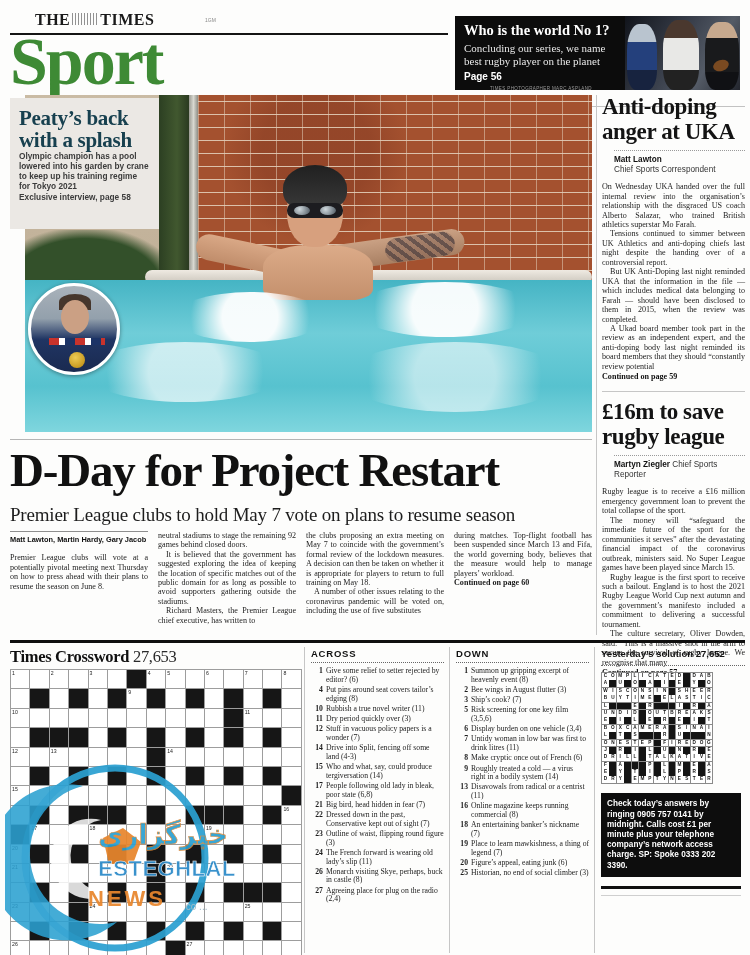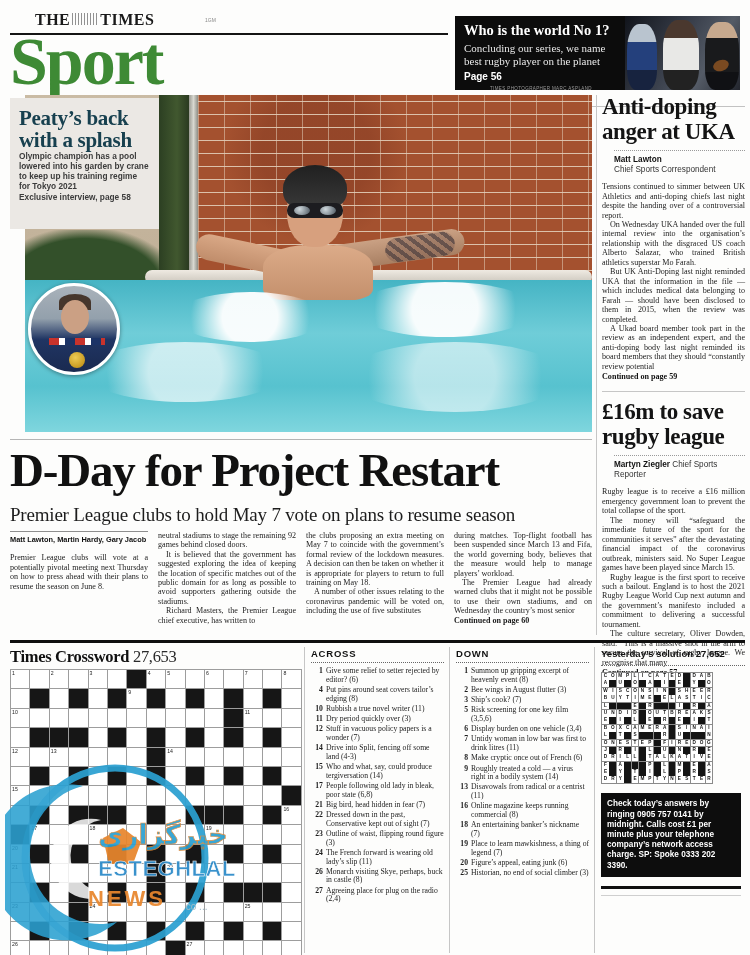--- a/index.html
+++ b/index.html
@@ -207,22 +207,22 @@
     <div class="in-stripe"></div>
     <div class="in-medal"></div>
   </div>
 
   <div class="vrule"></div>
   <div class="rightcol">
     <div>
       <div class="r-head">Anti-doping anger at UKA</div>
       <div class="r-byline"><b>Matt Lawton</b><br><span>Chief Sports Correspondent</span></div>
       <div class="r-body">
+          <p>On Wednesday UKA handed over the full internal review into the organisation’s relationship with the disgraced US coach Alberto Salazar, who trained British athletics superstar Mo Farah.</p>
           <p>Tensions continued to simmer between UK Athletics and anti-doping chiefs last night despite the handing over of a controversial report.</p>
-          <p>On Wednesday UKA handed over the full internal review into the organisation’s relationship with the disgraced US coach Alberto Salazar, who trained British athletics superstar Mo Farah.</p>
           <p>But UK Anti-Doping last night reminded UKA that the information in the file — which includes medical data belonging to Farah — should have been disclosed to them in 2015, when the review was completed.</p>
           <p>A Ukad board member took part in the review as an independent expert, and the anti-doping body last night reminded its board members that they should “constantly review potential</p>
         </div>
       <div class="r-cont">Continued on page 59</div>
     </div>
     <div class="r-divider"></div>
     <div>
       <div class="r-head">£16m to save rugby league</div>
       <div class="r-byline"><b>Martyn Ziegler</b><span> Chief Sports Reporter</span></div>
       <div class="r-body">
@@ -253,21 +253,20 @@
         <p>It is believed that the government has suggested exploring the idea of keeping the location of specific matches out of the public domain for as long as possible to avoid supporters gathering outside the stadiums.</p>
         <p>Richard Masters, the Premier League chief executive, has written to</p>
       </div>
     <div class="col">
         <p>the clubs proposing an extra meeting on May 7 to coincide with the government’s formal review of the lockdown measures. A decision can then be taken on whether it is appropriate for players to return to full training on May 18.</p>
         <p>A number of other issues relating to the coronavirus pandemic will be voted on, including the use of five substitutes</p>
       </div>
     <div class="col">
       <div>
           <p>during matches. Top-flight football has been suspended since March 13 and Fifa, the world governing body, believes that the measure would help to manage players’ workload.</p>
-          <p>The Premier League had already warned clubs that it might not be possible to use their own stadiums, and on Wednesday the country’s most senior</p>
         </div>
       <div class="cont">Continued on page 60</div>
     </div>
   </div>
 
   <div class="xw-rule"></div>
   <div class="xw">
     <div class="xw-gridzone">
       <div class="xw-title"><span>Times Crossword</span> <span class="num">27,653</span></div>
       <div class="xw-grid" id="xw-grid">

